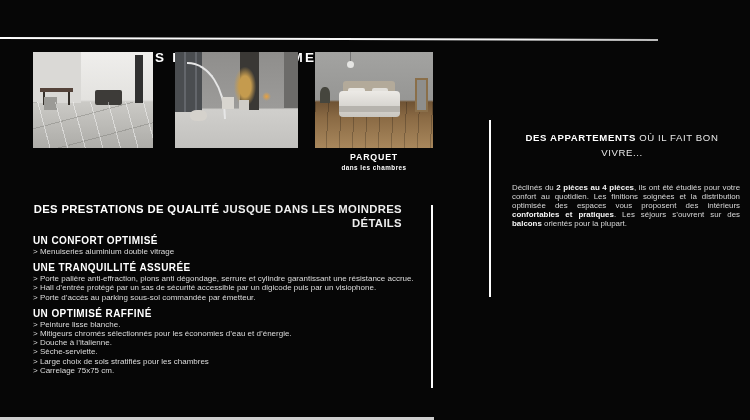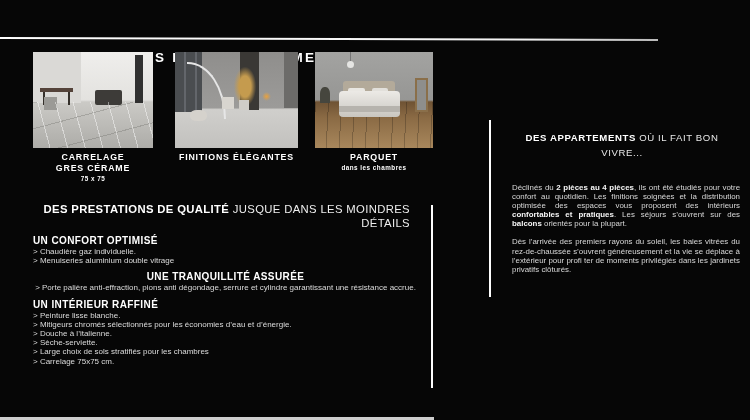--- a/index.html
+++ b/index.html
@@ -50,25 +50,25 @@
   .f3-bulb{left:27.5%;top:9%;width:7px;height:7px;border-radius:50%;background:#e5e5e3;}
 
   
   .cap{position:absolute;top:152px;text-align:center;font-weight:bold;color:#fff;}
   .cap1{left:33px;width:120px;} .cap2{left:175px;width:123px;} .cap3{left:315px;width:118px;}
   .cap-line{font-size:8.8px;letter-spacing:.8px;line-height:11px;}
   .cap-sub{font-size:6.3px;letter-spacing:.5px;line-height:9px;}
 
   
   .quality{position:absolute;left:33px;top:203px;width:385px;}
-  .q-heading{margin:0 8px 5px 0;text-align:right;font-weight:normal;font-size:11.3px;
+  .q-heading{margin:0 16px 5px 0;text-align:right;font-weight:bold;font-size:11.3px;
              letter-spacing:.35px;line-height:13.5px;color:#eeeeee;}
   .q-heading b{color:#ffffff;}
   .sec{margin-bottom:6px;}
-  .sec.right{text-align:center;}
+  .sec.right{text-align:left;}
   .sec-title{margin:0 0 1px 0;font-size:10px;font-weight:bold;letter-spacing:.4px;color:#ffffff;}
   .sec-item{margin:0;font-size:8px;line-height:9.2px;color:#dcdcdc;}
 
   
   .vline-main{position:absolute;left:431px;top:205px;width:2px;height:183px;background:#fdfdfd;}
   .vline-apt{position:absolute;left:489px;top:120px;width:2px;height:177px;background:#fdfdfd;}
   .bottom-rule{position:absolute;left:0;top:417px;width:434px;height:3px;background:#cdcdcd;}
 
   
   .apartments{position:absolute;left:504px;top:130px;width:236px;}
@@ -90,39 +90,31 @@
   <div class="fig fig1">
     <div class="f1-leftwall"></div>
     <div class="f1-curtain"></div>
     <div class="f1-desk"></div>
     <div class="f1-leg1"></div>
     <div class="f1-leg2"></div>
     <div class="f1-bench"></div>
     <div class="f1-chair"></div>
     <div class="f1-floor"></div>
   </div>
-  <div class="cap cap1">
-    <div class="cap-line">CARRELAGE</div>
-    <div class="cap-line">GRES CÉRAME</div>
-    <div class="cap-sub">75 x 75</div>
-  </div>
 
   <div class="fig fig2">
     <div class="f2-window"></div>
     <div class="f2-rightwall"></div>
     <div class="f2-column"></div>
     <div class="f2-plant"></div>
     <div class="f2-glow"></div>
     <div class="f2-lamp"></div>
     <div class="f2-chair1"></div>
     <div class="f2-chair2"></div>
     <div class="f2-pouf"></div>
-  </div>
-  <div class="cap cap2">
-    <div class="cap-line">FINITIONS ÉLÉGANTES</div>
   </div>
 
   <div class="fig fig3">
     <div class="f3-planks"></div>
     <div class="f3-headboard"></div>
     <div class="f3-pillow1"></div>
     <div class="f3-pillow2"></div>
     <div class="f3-duvet"></div>
     <div class="f3-blanket"></div>
     <div class="f3-mirror"></div>
@@ -133,43 +125,43 @@
   <div class="cap cap3">
     <div class="cap-line">PARQUET</div>
     <div class="cap-sub">dans les chambres</div>
   </div>
 
   <div class="quality">
     <h2 class="q-heading"><b>DES PRESTATIONS DE QUALITÉ</b><span> JUSQUE DANS LES MOINDRES DÉTAILS</span></h2>
 
     <div class="sec">
       <h3 class="sec-title">UN CONFORT OPTIMISÉ</h3>
-      <p class="sec-item">&gt; Chaudière gaz individuelle.</p>
       <p class="sec-item">&gt; Menuiseries aluminium double vitrage</p>
     </div>
 
     <div class="sec right">
       <h3 class="sec-title">UNE TRANQUILLITÉ ASSURÉE</h3>
       <p class="sec-item">&gt; Porte palière anti-effraction, pions anti dégondage, serrure et cylindre garantissant une résistance accrue.</p>
+      <p class="sec-item">&gt; Hall d’entrée protégé par un sas de sécurité accessible par un digicode puis par un visiophone.</p>
+      <p class="sec-item">&gt; Porte d’accès au parking sous-sol commandée par émetteur.</p>
     </div>
 
     <div class="sec">
-      <h3 class="sec-title">UN INTÉRIEUR RAFFINÉ</h3>
+      <h3 class="sec-title">UN OPTIMISÉ RAFFINÉ</h3>
       <p class="sec-item">&gt; Peinture lisse blanche.</p>
       <p class="sec-item">&gt; Mitigeurs chromés sélectionnés pour les économies d’eau et d’énergie.</p>
       <p class="sec-item">&gt; Douche à l’italienne.</p>
       <p class="sec-item">&gt; Sèche-serviette.</p>
       <p class="sec-item">&gt; Large choix de sols stratifiés pour les chambres</p>
       <p class="sec-item">&gt; Carrelage 75x75 cm.</p>
     </div>
   </div>
 
   <div class="vline-main"></div>
   <div class="vline-apt"></div>
   <div class="bottom-rule"></div>
 
   <div class="apartments">
     <h2 class="apt-title"><b>DES APPARTEMENTS</b><span> OÙ IL FAIT BON VIVRE...</span></h2>
     <p class="apt-p"><span>Déclinés du </span><b>2 pièces au 4 pièces</b><span>, ils ont été étudiés pour votre confort au quotidien. Les finitions soignées et la distribution optimisée des espaces vous proposent des intérieurs </span><b>confortables et pratiques</b><span>. Les séjours s’ouvrent sur des </span><b>balcons</b><span> orientés pour la plupart.</span></p>
-    <p class="apt-p">Dès l’arrivée des premiers rayons du soleil, les baies vitrées du rez-de-chaussée s’ouvrent généreusement et la vie se déplace à l’extérieur pour profi ter de moments privilégiés dans les jardinets privatifs clôturés.</p>
   </div>
 
 </div>
 
 </body></html>

